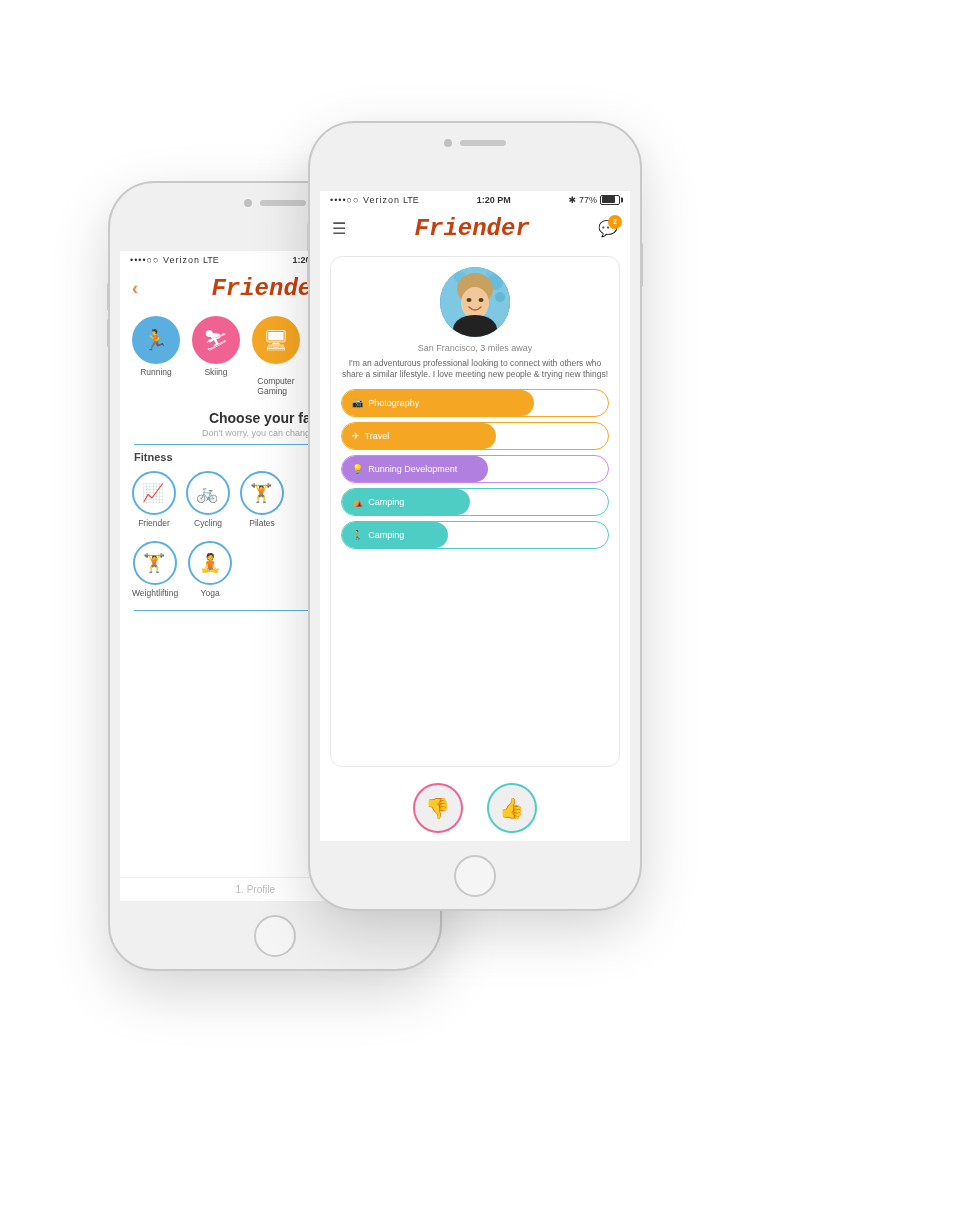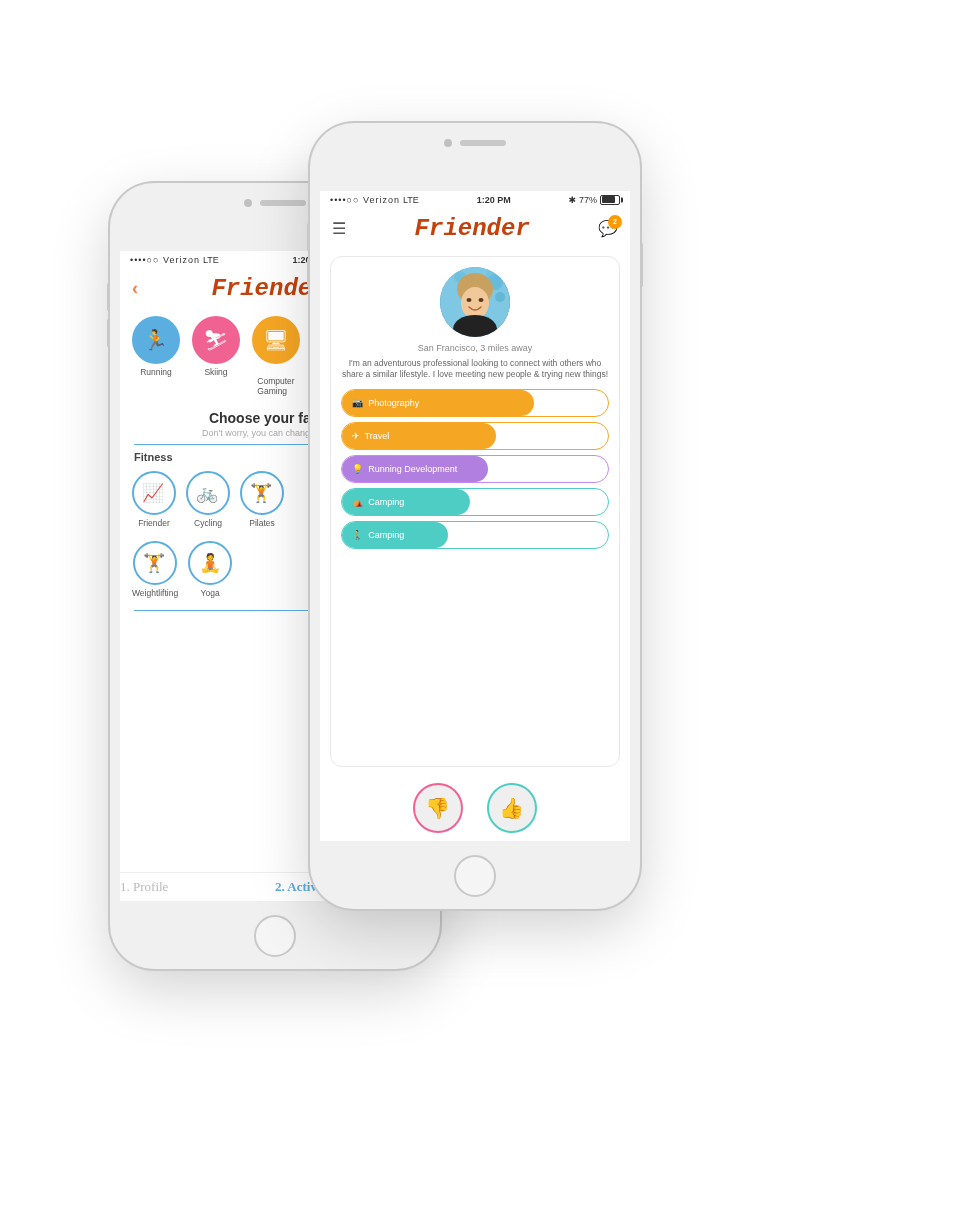--- a/index.html
+++ b/index.html
@@ -197,21 +197,21 @@
     }
 
     .bottom-tabs {
       margin-top: auto;
       display: flex;
       border-top: 1px solid #eee;
       padding: 6px 0;
       flex-shrink: 0;
     }
     .tab-item {
-      flex: 1; text-align: left; font-size: 13px; color: #bbb; font-family: Liberation Serif, serif;
+      flex: 1; text-align: right; font-size: 10px; color: #bbb;
     }
     .tab-item.active { color: #5baee0; font-weight: 700; }
 
     
     .profile-card {
       margin: 8px 10px;
       border: 1px solid #e8e8e8;
       border-radius: 12px;
       padding: 10px;
       flex: 1;

